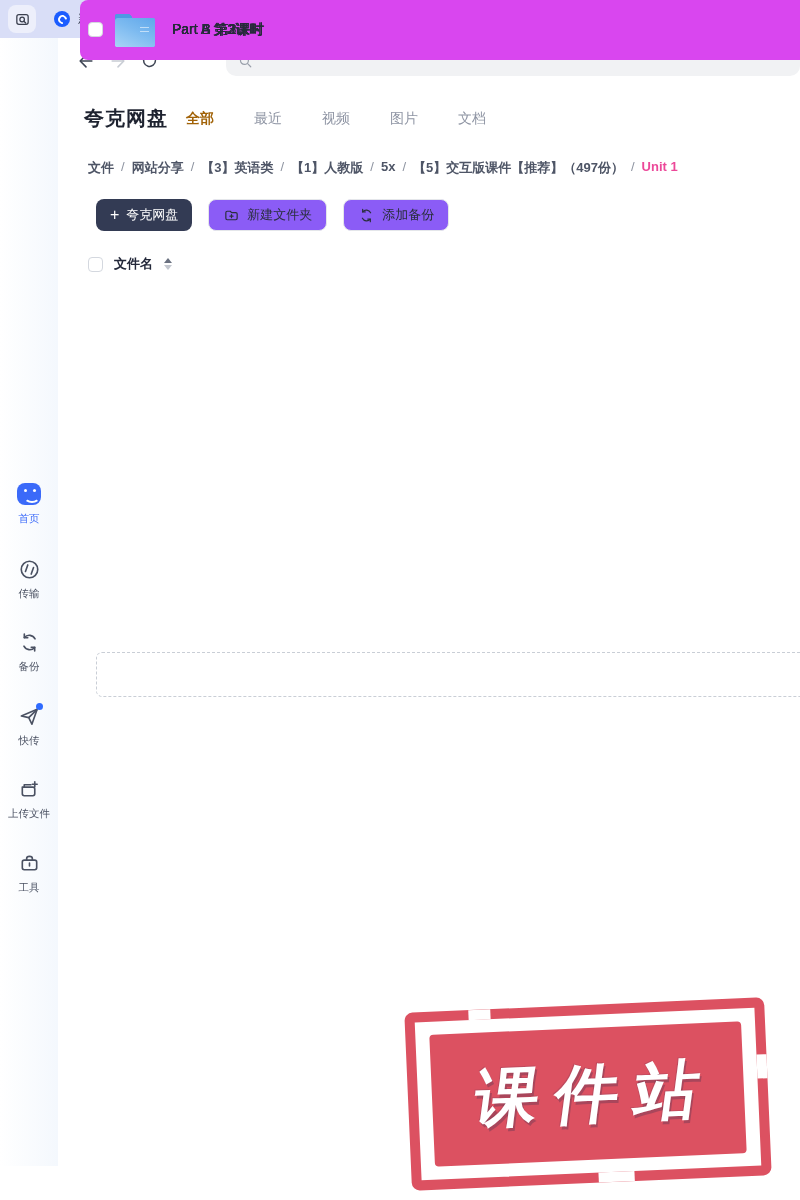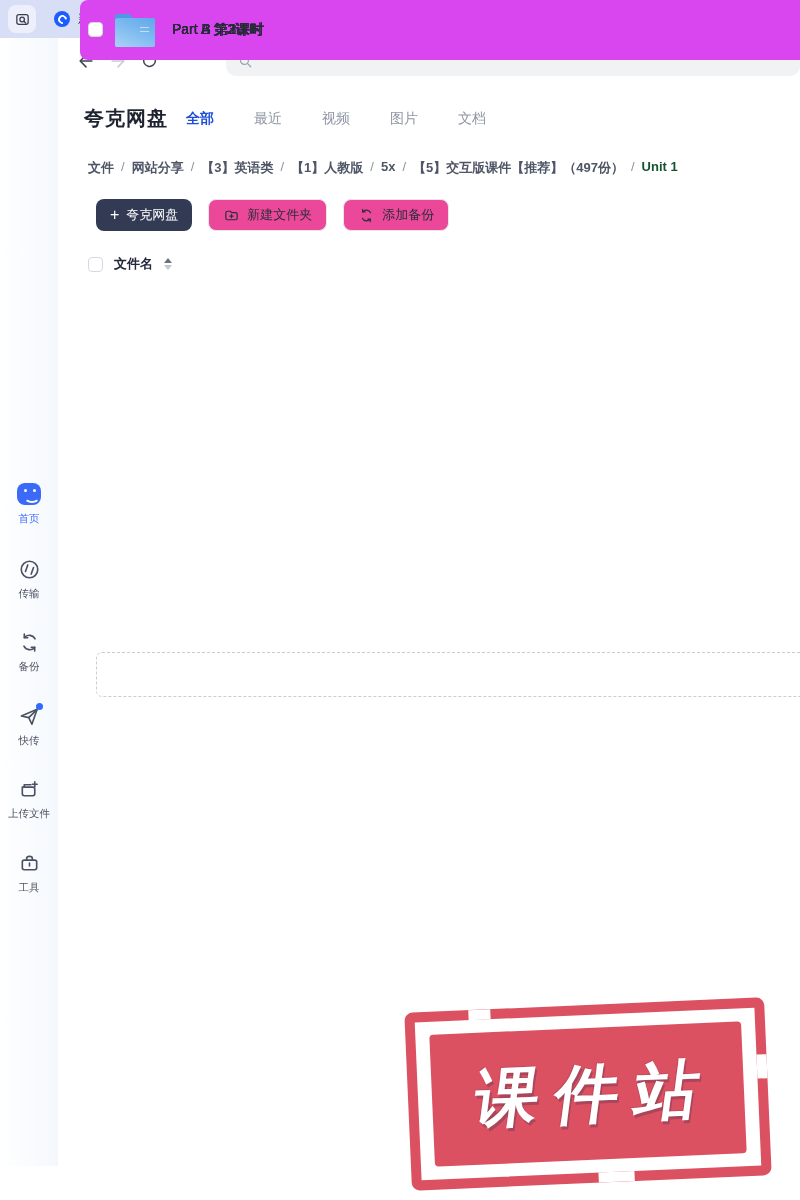--- a/index.html
+++ b/index.html
@@ -43,34 +43,34 @@
   .home-ico::before { content:""; position:absolute; left:7px; top:6px; width:3px; height:3px;
                       border-radius:50%; background:#fff; box-shadow:9px 0 0 #fff; }
   .home-ico::after { content:""; position:absolute; left:7px; top:8px; width:12px; height:8px;
                      border:2px solid transparent; border-bottom-color:#fff; border-radius:50%; }
   .icon-wrap { position:relative; width:24px; height:24px; display:flex; align-items:center; justify-content:center; }
   .badge-dot { position:absolute; top:-1px; right:-2px; width:7px; height:7px; border-radius:50%; background:#2f6bff; }
 
   
   .app-title { position:absolute; left:84px; top:105px; font-size:20px; font-weight:700; color:#1e2330; letter-spacing:1px; }
   .header-tabs { position:absolute; left:186px; top:110px; display:flex; gap:40px; font-size:14px; color:#8e94a3; }
-  .header-tabs .htab.active { color:#1d4ed8; font-weight:700; }
+  .header-tabs .htab.active { color:#a16207; font-weight:700; }
 
   .breadcrumb { position:absolute; left:88px; top:159px; display:flex; gap:7px; font-size:13px;
                 color:#4e5566; font-weight:600; white-space:nowrap; }
   .crumb-sep { color:#8d93a0; font-weight:400; }
-  .crumb-last { color:#14532d; font-weight:700; }
+  .crumb-last { color:#ec4899; font-weight:700; }
 
   
   .toolbar { position:absolute; left:96px; top:199px; display:flex; gap:16px; }
   .btn { height:32px; border-radius:8px; display:flex; align-items:center; gap:7px;
          padding:0 14px; font-size:13px; white-space:nowrap; }
   .btn-dark { background:#333b54; color:#fff; }
   .btn-dark .plus-glyph { font-size:16px; font-weight:400; line-height:1; }
-  .btn-light { background:#ec4899; border:1px solid #e4e6ea; color:#2a2f3d; }
+  .btn-light { background:#8b5cf6; border:1px solid #e4e6ea; color:#2a2f3d; }
 
   
   .list-header { position:absolute; left:88px; top:255px; display:flex; align-items:center; gap:11px;font-family:Liberation Mono, monospace; }
   .checkbox { width:15px; height:15px; border:1.5px solid #d4d8df; border-radius:4px; background:#fff; }
   .lh-label { font-size:13px; font-weight:700; color:#23283a; }
   .sort-ctl { display:flex; flex-direction:column; gap:2px; }
   .tri-up { width:0; height:0; border-left:4px solid transparent; border-right:4px solid transparent;
             border-bottom:5px solid #6a7180; }
   .tri-dn { width:0; height:0; border-left:4px solid transparent; border-right:4px solid transparent;
             border-top:5px solid #c3c7cf; }

